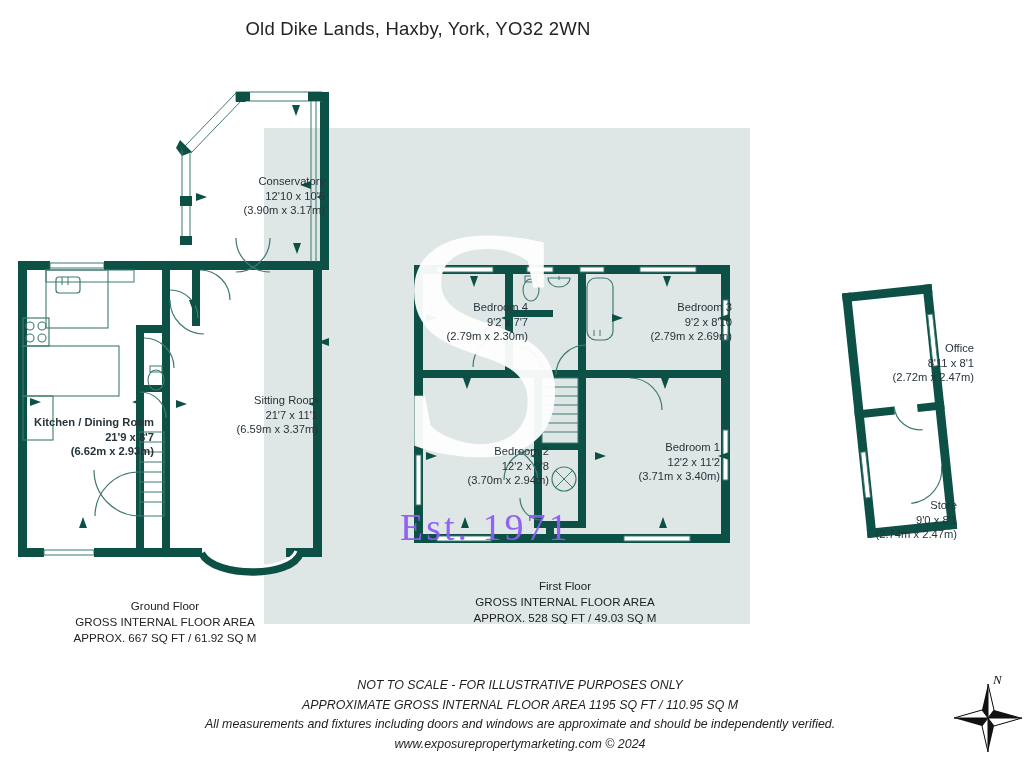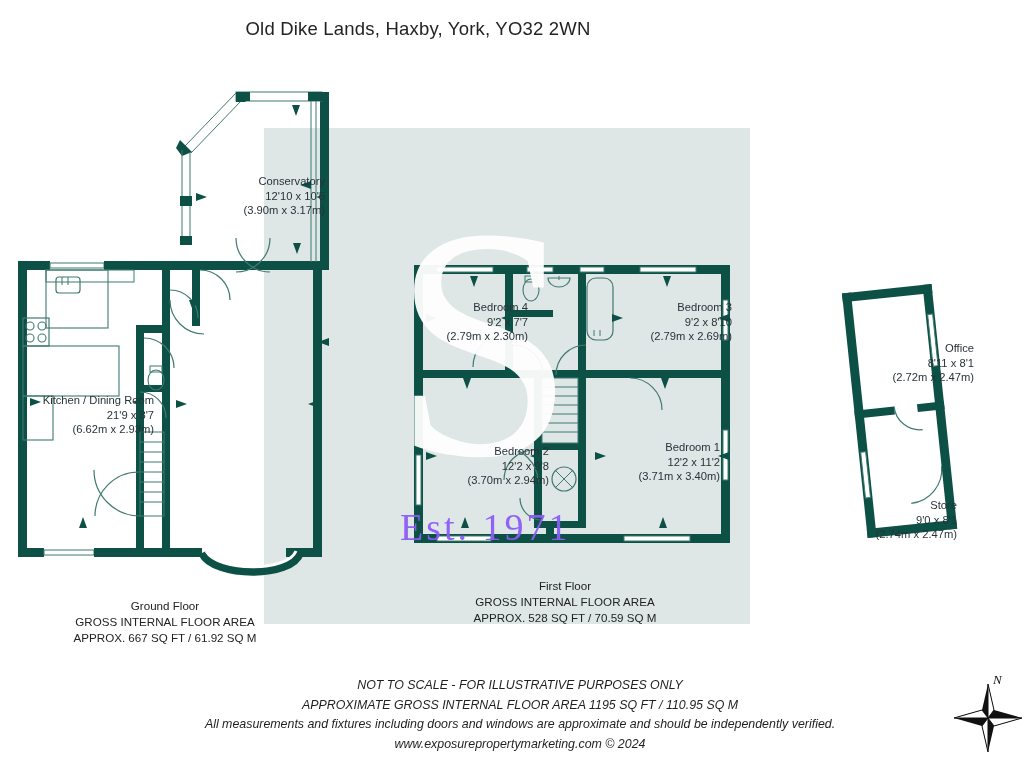--- a/index.html
+++ b/index.html
@@ -348,26 +348,31 @@
 
   <div class="wm wm-s">S</div>
   <div class="wm wm-est">Est. 1971</div>
 
   <div class="lbl" style="left:195px;top:174px;width:130px;">
     <span class="nm">Conservatory</span>
     <span class="d1">12'10 x 10'5</span>
     <span class="d2">(3.90m x 3.17m)</span>
   </div>
 
-  <div class="lbl" style="left:10px;top:393px;width:144px;">
+  <div class="lbl" style="left:10px;top:415px;width:144px;font-weight:bold;">
     <span class="nm">Kitchen / Dining Room</span>
     <span class="d1">21'9 x 8'7</span>
     <span class="d2">(6.62m x 2.93m)</span>
   </div>
 
+  <div class="lbl" style="left:184px;top:393px;width:134px;">
+    <span class="nm">Sitting Room</span>
+    <span class="d1">21'7 x 11'1</span>
+    <span class="d2">(6.59m x 3.37m)</span>
+  </div>
 
   <div class="lbl" style="left:404px;top:300px;width:124px;">
     <span class="nm">Bedroom 4</span>
     <span class="d1">9'2 x 7'7</span>
     <span class="d2">(2.79m x 2.30m)</span>
   </div>
 
   <div class="lbl" style="left:608px;top:300px;width:124px;">
     <span class="nm">Bedroom 3</span>
     <span class="d1">9'2 x 8'10</span>
@@ -400,21 +405,21 @@
 
   <div class="foot" style="left:40px;top:598px;width:250px;">
     <span>Ground Floor</span>
     <span>GROSS INTERNAL FLOOR AREA</span>
     <span>APPROX. 667 SQ FT / 61.92 SQ M</span>
   </div>
 
   <div class="foot" style="left:440px;top:578px;width:250px;">
     <span>First Floor</span>
     <span>GROSS INTERNAL FLOOR AREA</span>
-    <span>APPROX. 528 SQ FT / 70.59 SQ M</span>
+    <span>APPROX. 528 SQ FT / 49.03 SQ M</span>
   </div>
 
   <div class="disc">
     <span>NOT TO SCALE - FOR ILLUSTRATIVE PURPOSES ONLY</span>
     <span>APPROXIMATE GROSS INTERNAL FLOOR AREA 1195 SQ FT / 110.95 SQ M</span>
     <span>All measurements and fixtures including doors and windows are approximate and should be independently verified.</span>
     <span>www.exposurepropertymarketing.com © 2024</span>
   </div>
 
 </div>

